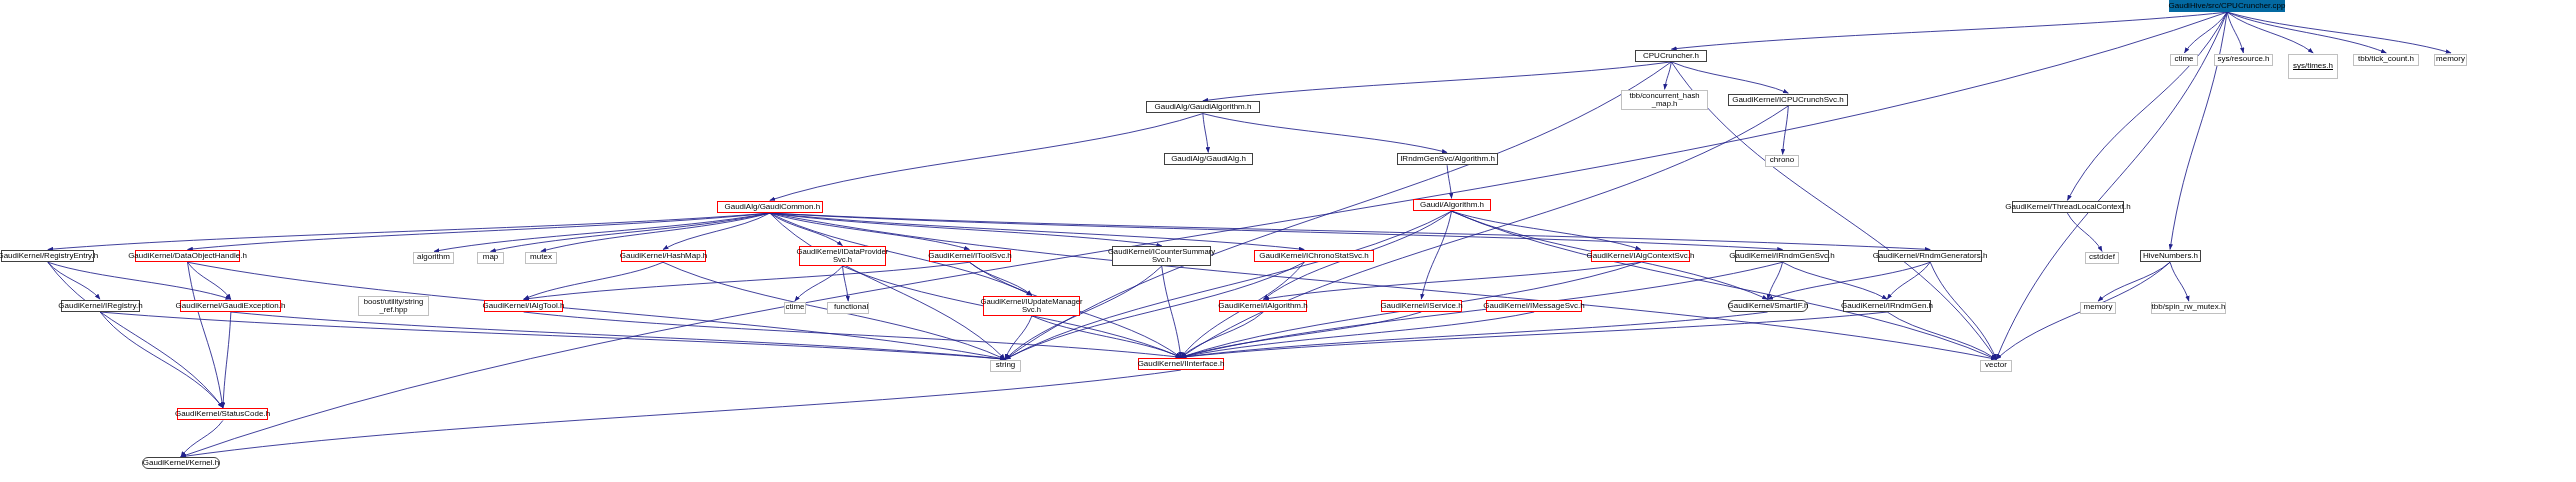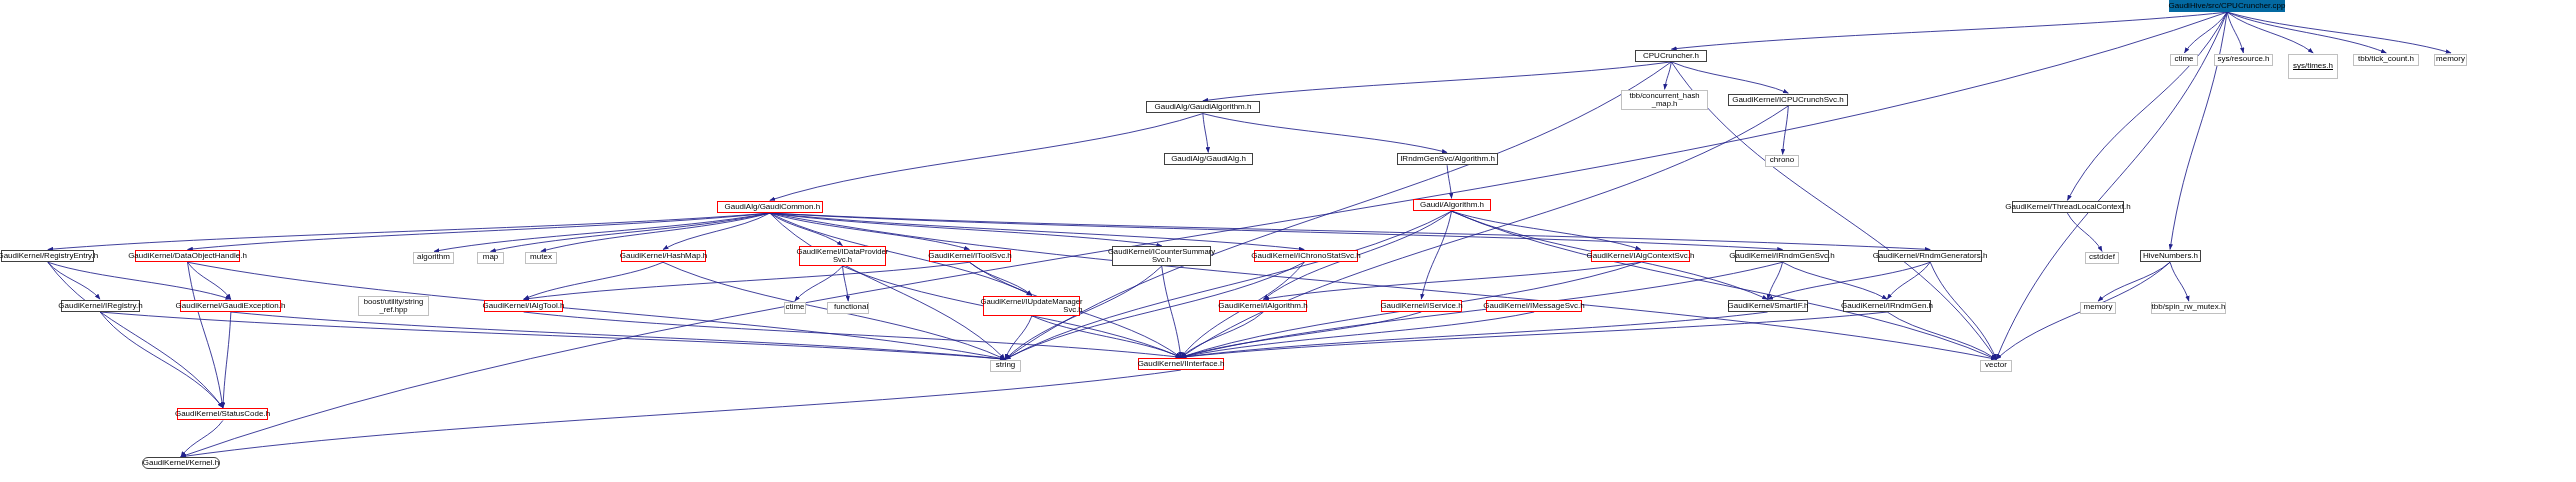--- a/index.html
+++ b/index.html
@@ -168,40 +168,40 @@
       <div class="node b-red" style="left: 135px; top: 250px; width: 105px; height: 12px;"><span class="lbl">GaudiKernel/DataObjectHandle.h</span></div>
       <div class="node b-grey" style="left: 413px; top: 252px; width: 41px; height: 11.5px;"><span class="lbl">algorithm</span></div>
       <div class="node b-grey" style="left: 477px; top: 252px; width: 27px; height: 11.5px;"><span class="lbl">map</span></div>
       <div class="node b-grey" style="left: 525px; top: 252px; width: 32px; height: 11.5px;"><span class="lbl">mutex</span></div>
       <div class="node b-red" style="left: 621px; top: 250px; width: 85px; height: 12px;"><span class="lbl">GaudiKernel/HashMap.h</span></div>
       <div class="node b-red" style="left: 799px; top: 246px; width: 87px; height: 20px;"><span class="lbl" style="font-size: 7.7px;">GaudiKernel/IDataProvider
 Svc.h</span></div>
       <div class="node b-red" style="left: 929px; top: 250px; width: 82px; height: 12px;"><span class="lbl">GaudiKernel/IToolSvc.h</span></div>
       <div class="node b-black" style="left: 1112px; top: 246px; width: 99px; height: 20px;"><span class="lbl" style="font-size: 7.7px;">GaudiKernel/ICounterSummary
 Svc.h</span></div>
-      <div class="node b-red" style="left: 1254px; top: 250px; width: 104px; height: 12px;"><span class="lbl">GaudiKernel/IChronoStatSvc.h</span></div>
+      <div class="node b-red" style="left: 1254px; top: 250px; width: 120px; height: 12px;"><span class="lbl">GaudiKernel/IChronoStatSvc.h</span></div>
       <div class="node b-red" style="left: 1591px; top: 250px; width: 99px; height: 12px;"><span class="lbl">GaudiKernel/IAlgContextSvc.h</span></div>
       <div class="node b-black" style="left: 1735px; top: 250px; width: 94px; height: 12px;"><span class="lbl">GaudiKernel/IRndmGenSvc.h</span></div>
       <div class="node b-black" style="left: 1878px; top: 250px; width: 104px; height: 12px;"><span class="lbl">GaudiKernel/RndmGenerators.h</span></div>
       <div class="node b-black" style="left: 2012px; top: 201px; width: 112px; height: 12px;"><span class="lbl">GaudiKernel/ThreadLocalContext.h</span></div>
       <div class="node b-grey" style="left: 2085px; top: 252px; width: 34px; height: 11.5px;"><span class="lbl">cstddef</span></div>
       <div class="node b-black" style="left: 2140px; top: 250px; width: 61px; height: 12px;"><span class="lbl">HiveNumbers.h</span></div>
       <div class="node b-black" style="left: 61px; top: 300px; width: 79px; height: 12px;"><span class="lbl">GaudiKernel/IRegistry.h</span></div>
       <div class="node b-red" style="left: 180px; top: 300px; width: 101px; height: 12px;"><span class="lbl">GaudiKernel/GaudiException.h</span></div>
       <div class="node b-grey" style="left: 358px; top: 296px; width: 71px; height: 20px;"><span class="lbl" style="font-size: 7.7px;">boost/utility/string
 _ref.hpp</span></div>
       <div class="node b-red" style="left: 484px; top: 300px; width: 79px; height: 12px;"><span class="lbl">GaudiKernel/IAlgTool.h</span></div>
       <div class="node b-grey" style="left: 784px; top: 302px; width: 22px; height: 11.5px;"><span class="lbl">ctime</span></div>
       <div class="node b-grey" style="left: 827px; top: 302px; width: 42px; height: 11.5px; padding-left: 8px;"><span class="lbl">functional</span></div>
-      <div class="node b-red" style="left: 983px; top: 296px; width: 97px; height: 20px; text-align: right;"><span class="lbl" style="font-size: 7.7px;">GaudiKernel/IUpdateManager
+      <div class="node b-red" style="left: 983px; top: 296px; width: 97px; height: 20px;"><span class="lbl" style="font-size: 7.7px;">GaudiKernel/IUpdateManager
 Svc.h</span></div>
       <div class="node b-red" style="left: 1219px; top: 300px; width: 88px; height: 12px;"><span class="lbl">GaudiKernel/IAlgorithm.h</span></div>
       <div class="node b-red" style="left: 1381px; top: 300px; width: 81px; height: 12px;"><span class="lbl">GaudiKernel/IService.h</span></div>
       <div class="node b-red" style="left: 1486px; top: 300px; width: 96px; height: 12px;"><span class="lbl">GaudiKernel/IMessageSvc.h</span></div>
-      <div class="node b-black" style="left: 1728px; top: 300px; width: 80px; height: 12px;"><span class="lbl">GaudiKernel/SmartIF.h</span></div>
+      <div class="node b-black" style="left: 1728px; top: 300px; width: 80px; height: 12px; border-radius: 6px;"><span class="lbl">GaudiKernel/SmartIF.h</span></div>
       <div class="node b-black" style="left: 1843px; top: 300px; width: 88px; height: 12px;"><span class="lbl">GaudiKernel/IRndmGen.h</span></div>
       <div class="node b-grey" style="left: 2080px; top: 302px; width: 36px; height: 11.5px;"><span class="lbl">memory</span></div>
       <div class="node b-grey" style="left: 2151px; top: 302px; width: 75px; height: 11.5px;"><span class="lbl">tbb/spin_rw_mutex.h</span></div>
       <div class="node b-grey" style="left: 990px; top: 360px; width: 31px; height: 11.5px;"><span class="lbl">string</span></div>
       <div class="node b-red" style="left: 1138px; top: 358px; width: 86px; height: 12px;"><span class="lbl">GaudiKernel/IInterface.h</span></div>
       <div class="node b-grey" style="left: 1980px; top: 360px; width: 32px; height: 11.5px;"><span class="lbl">vector</span></div>
       <div class="node b-red" style="left: 177px; top: 408px; width: 91px; height: 12px;"><span class="lbl">GaudiKernel/StatusCode.h</span></div>
       <div class="node b-black" style="left: 142px; top: 457px; width: 78px; height: 12px; border-radius: 6px;"><span class="lbl">GaudiKernel/Kernel.h</span></div>
     </div>
 </div>

